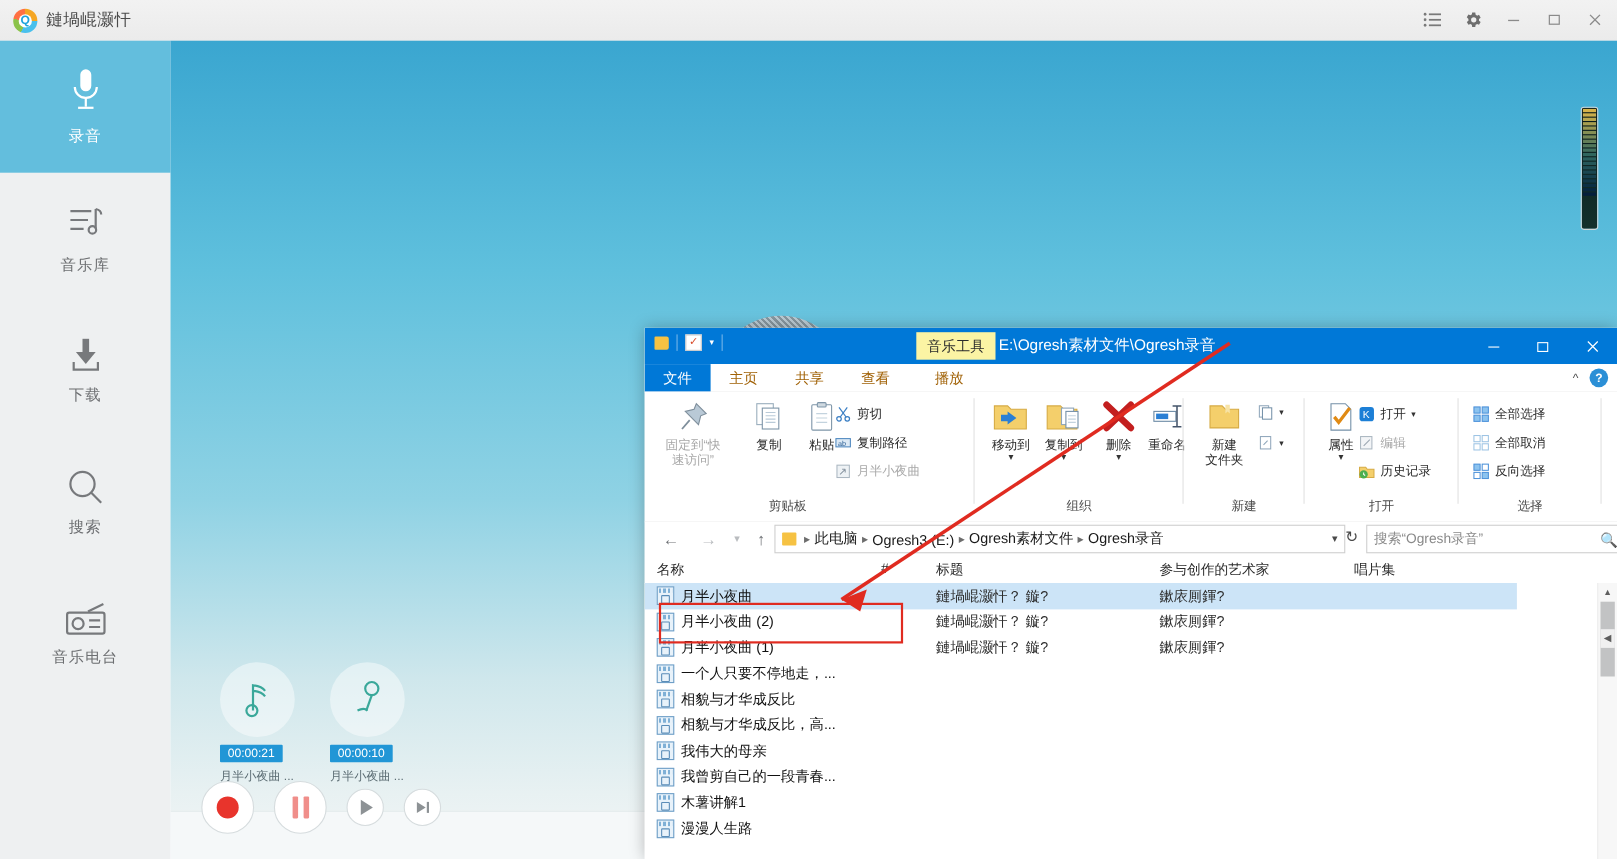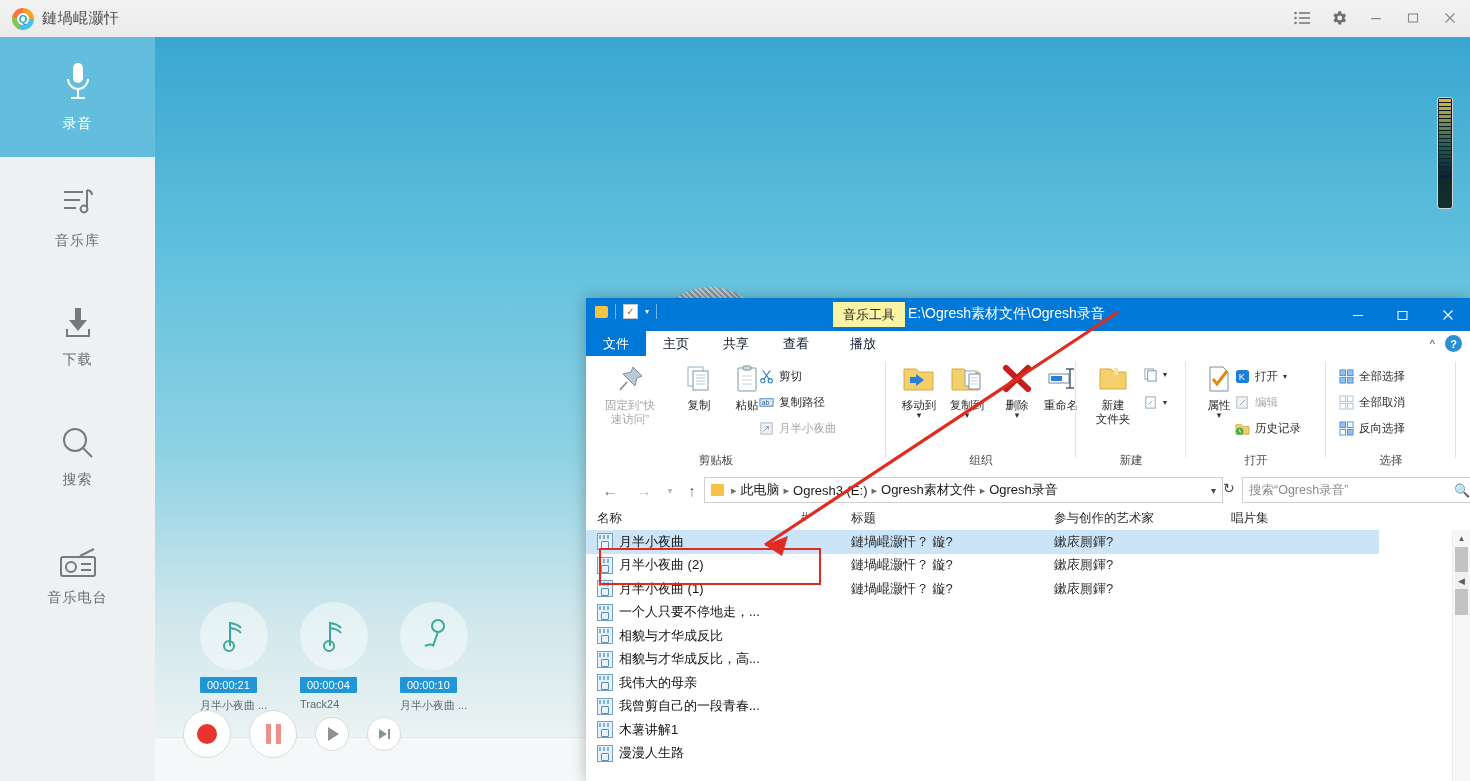--- a/index.html
+++ b/index.html
@@ -67,21 +67,21 @@
   .qa-chk{width:13px;height:13px;background:#fff;border:1px solid #c8c8c8;color:#d84b2a;font-size:10px;
     display:flex;align-items:center;justify-content:center;line-height:1;}
   .qa-caret{color:#fff;font-size:8px;}
   .ctx-tab{position:absolute;left:247px;top:4px;height:25px;background:#fbf4a4;color:#2b2b2b;
     font-size:13px;display:flex;align-items:center;padding:0 10px;}
   .ex-path{position:absolute;left:322px;top:7px;color:#ffffff;font-size:14px;}
   .ex-winbtns{position:absolute;right:0;top:0;height:33px;display:flex;}
   .ex-winbtn{width:45px;height:33px;display:flex;align-items:center;justify-content:center;color:#fff;font-size:13px;}
   .ex-tabs{position:absolute;left:0;top:33px;width:884px;height:25px;background:#fff;border-bottom:1px solid #d9d9d9;}
   .ex-tab{position:absolute;top:0;height:25px;display:flex;align-items:center;justify-content:center;
-    font-size:13px;color:#0f172a;padding:0 13px;}
+    font-size:13px;color:#a16207;padding:0 13px;}
   .ex-tab.file{background:#0078d7;color:#fff;left:0;width:60px;padding:0;}
   .ex-helpers{position:absolute;right:8px;top:37px;display:flex;align-items:center;gap:10px;}
   .chev-up{color:#4a4a4a;font-size:11px;}
   .help-q{width:17px;height:17px;border-radius:50%;background:#2b8fd6;color:#fff;font-size:11px;
     display:flex;align-items:center;justify-content:center;font-weight:bold;}
   .ribbon{position:absolute;left:0;top:58px;width:884px;height:118px;background:#fff;border-bottom:1px solid #d9d9d9;}
   .rib-group{position:absolute;top:0;height:118px;}
   .rib-divider{position:absolute;top:6px;width:1px;height:96px;background:#e2e2e2;}
   .rib-cap{position:absolute;bottom:6px;width:100%;text-align:center;font-size:11.5px;color:#4a4a4a;}
   .rib-big{position:absolute;top:8px;display:flex;flex-direction:column;align-items:center;width:58px;}
@@ -259,31 +259,20 @@
               <path d="M13 12 q8 1 11 5" fill="none" stroke="#3aa89a" stroke-width="2"></path>
               <circle cx="12" cy="30" r="5" fill="none" stroke="#3aa89a" stroke-width="2"></circle>
             </svg>
           </div>
           <div class="track-dur">00:00:21</div>
           <div class="track-name">月半小夜曲 ...</div>
         </div>
         <div class="track">
           <div class="track-circle">
             <svg width="34" height="40" viewBox="0 0 34 40">
-              <path d="M13 30 L13 7 q8 1 11 5" fill="none" stroke="#3aa89a" stroke-width="2"></path>
-              <path d="M13 12 q8 1 11 5" fill="none" stroke="#3aa89a" stroke-width="2"></path>
-              <circle cx="12" cy="30" r="5" fill="none" stroke="#3aa89a" stroke-width="2"></circle>
-            </svg>
-          </div>
-          <div class="track-dur">00:00:04</div>
-          <div class="track-name">Track24</div>
-        </div>
-        <div class="track">
-          <div class="track-circle">
-            <svg width="34" height="40" viewBox="0 0 34 40">
               <circle cx="21" cy="10" r="6" fill="none" stroke="#3aa89a" stroke-width="2"></circle>
               <path d="M21 16 L16 30" fill="none" stroke="#3aa89a" stroke-width="2"></path>
               <path d="M8 30 q6 -3 9 0" fill="none" stroke="#3aa89a" stroke-width="2"></path>
             </svg>
           </div>
           <div class="track-dur">00:00:10</div>
           <div class="track-name">月半小夜曲 ...</div>
         </div>
       </div>
 

